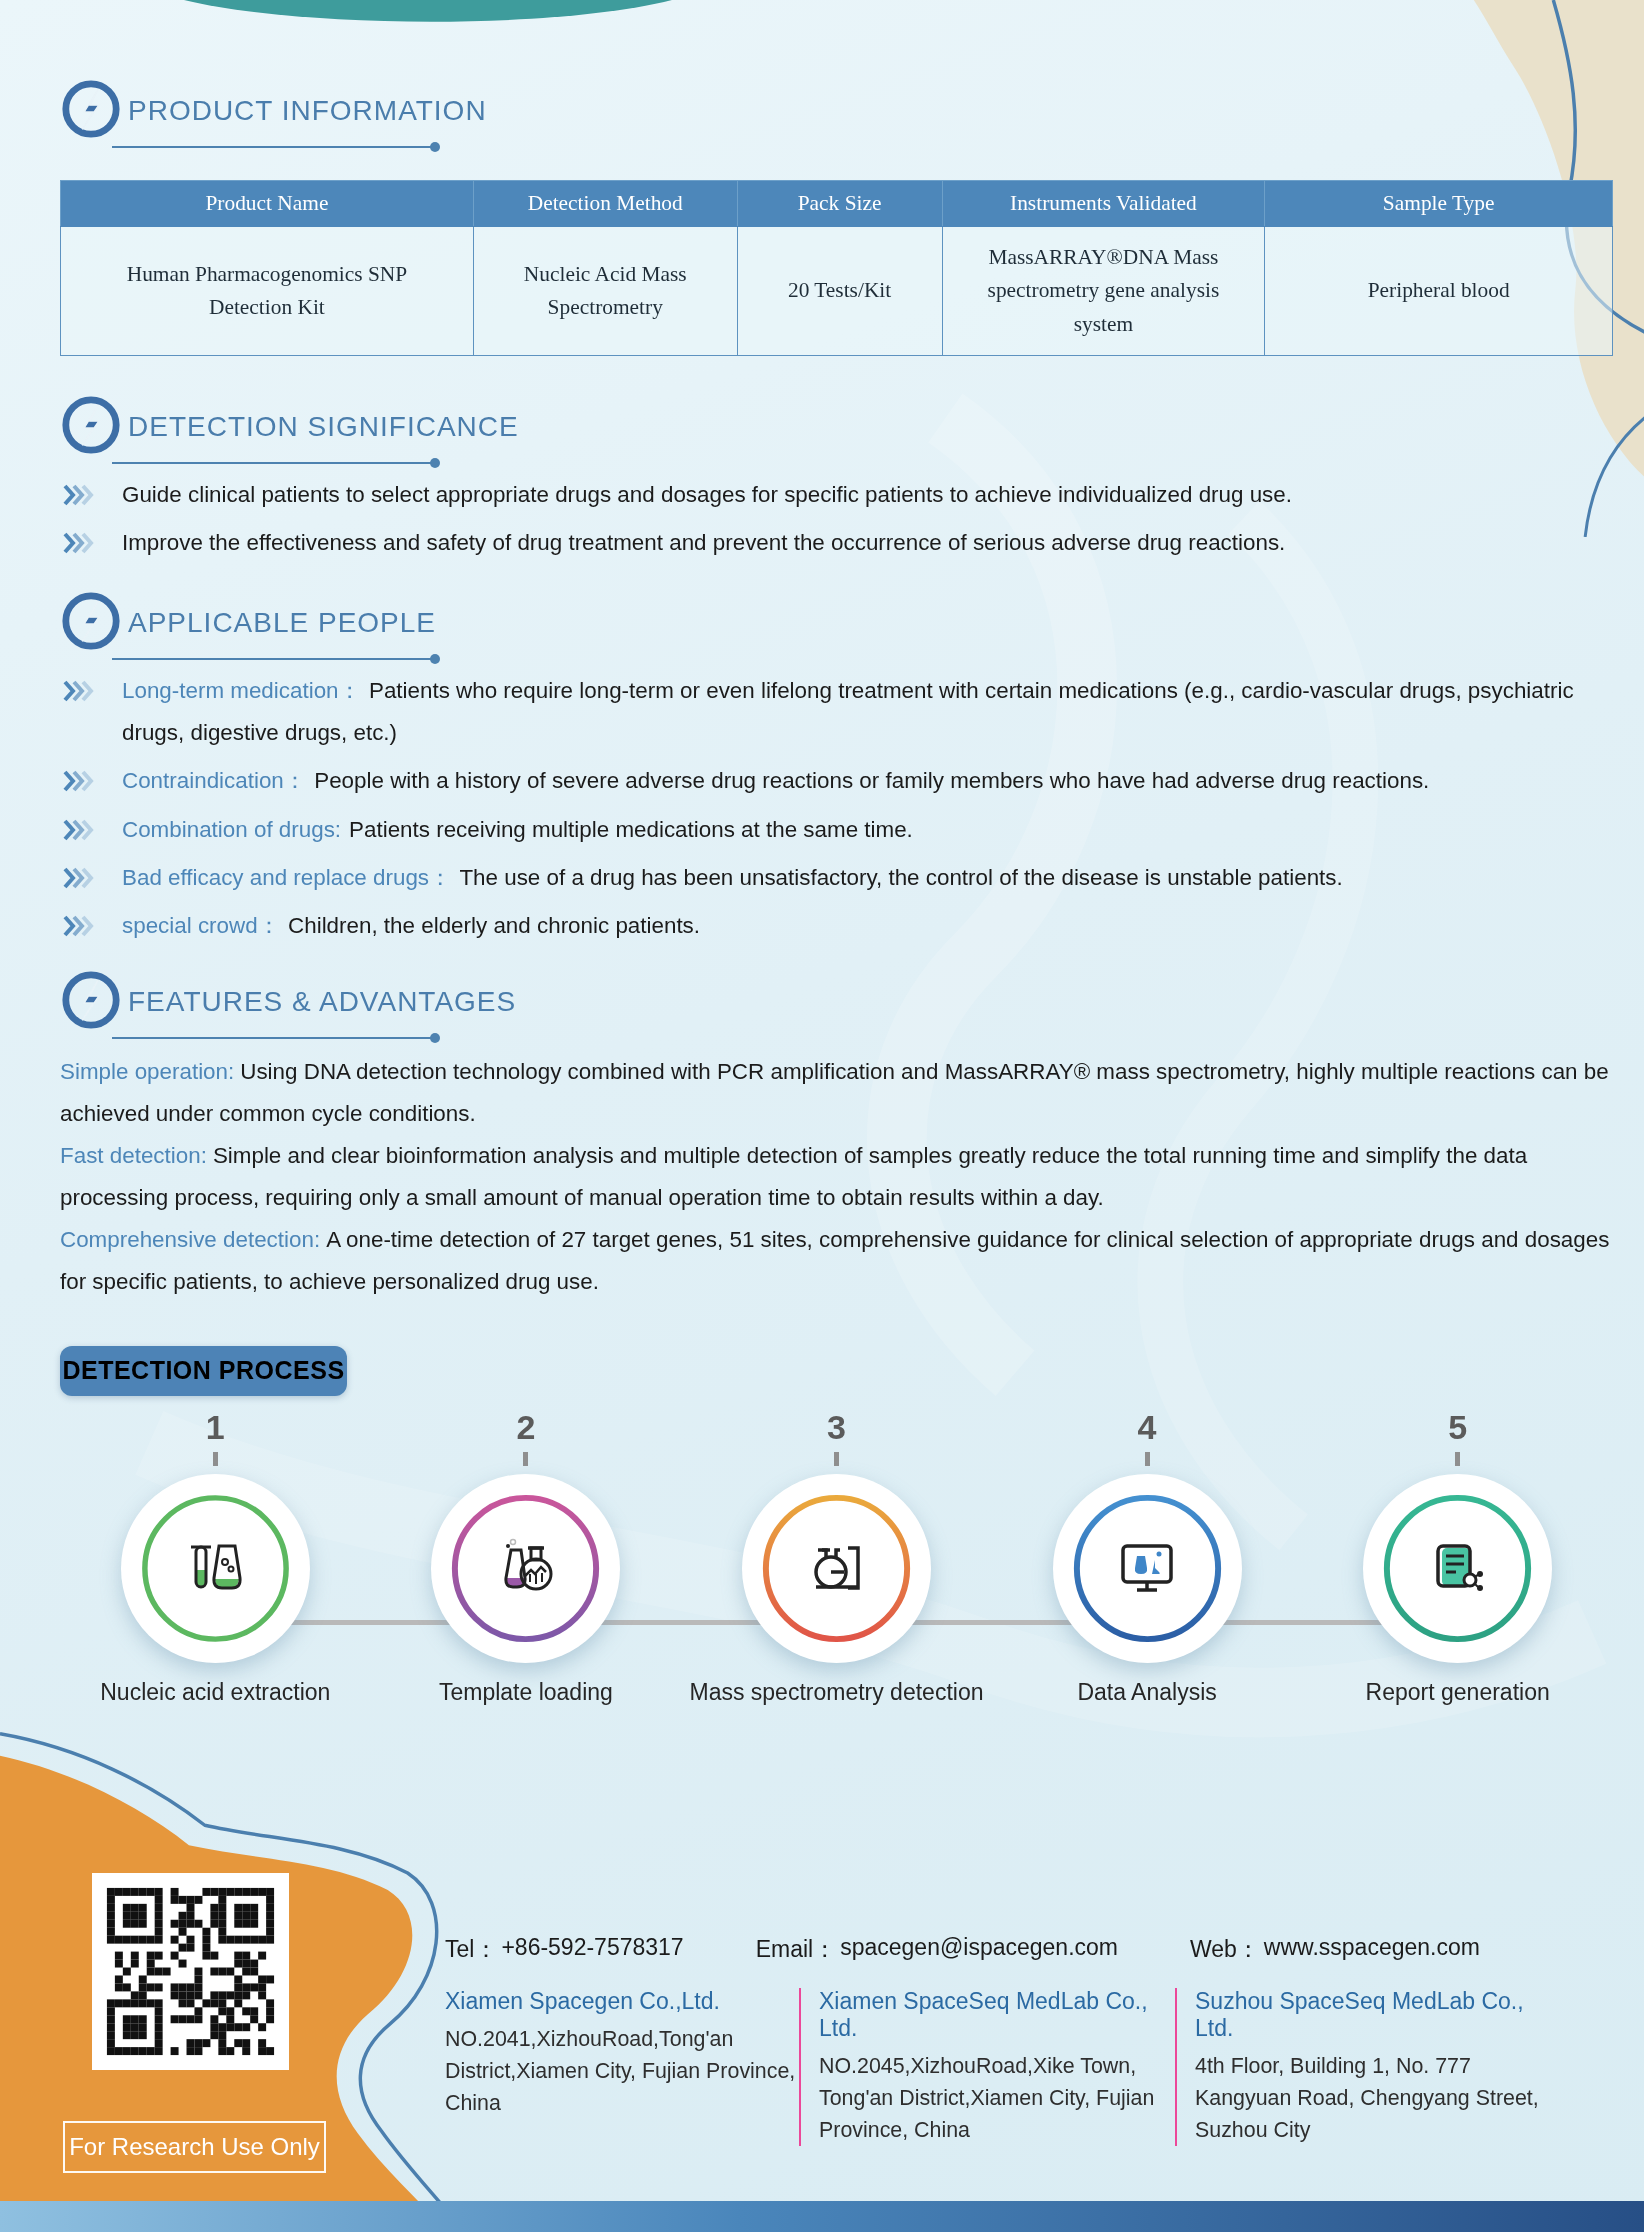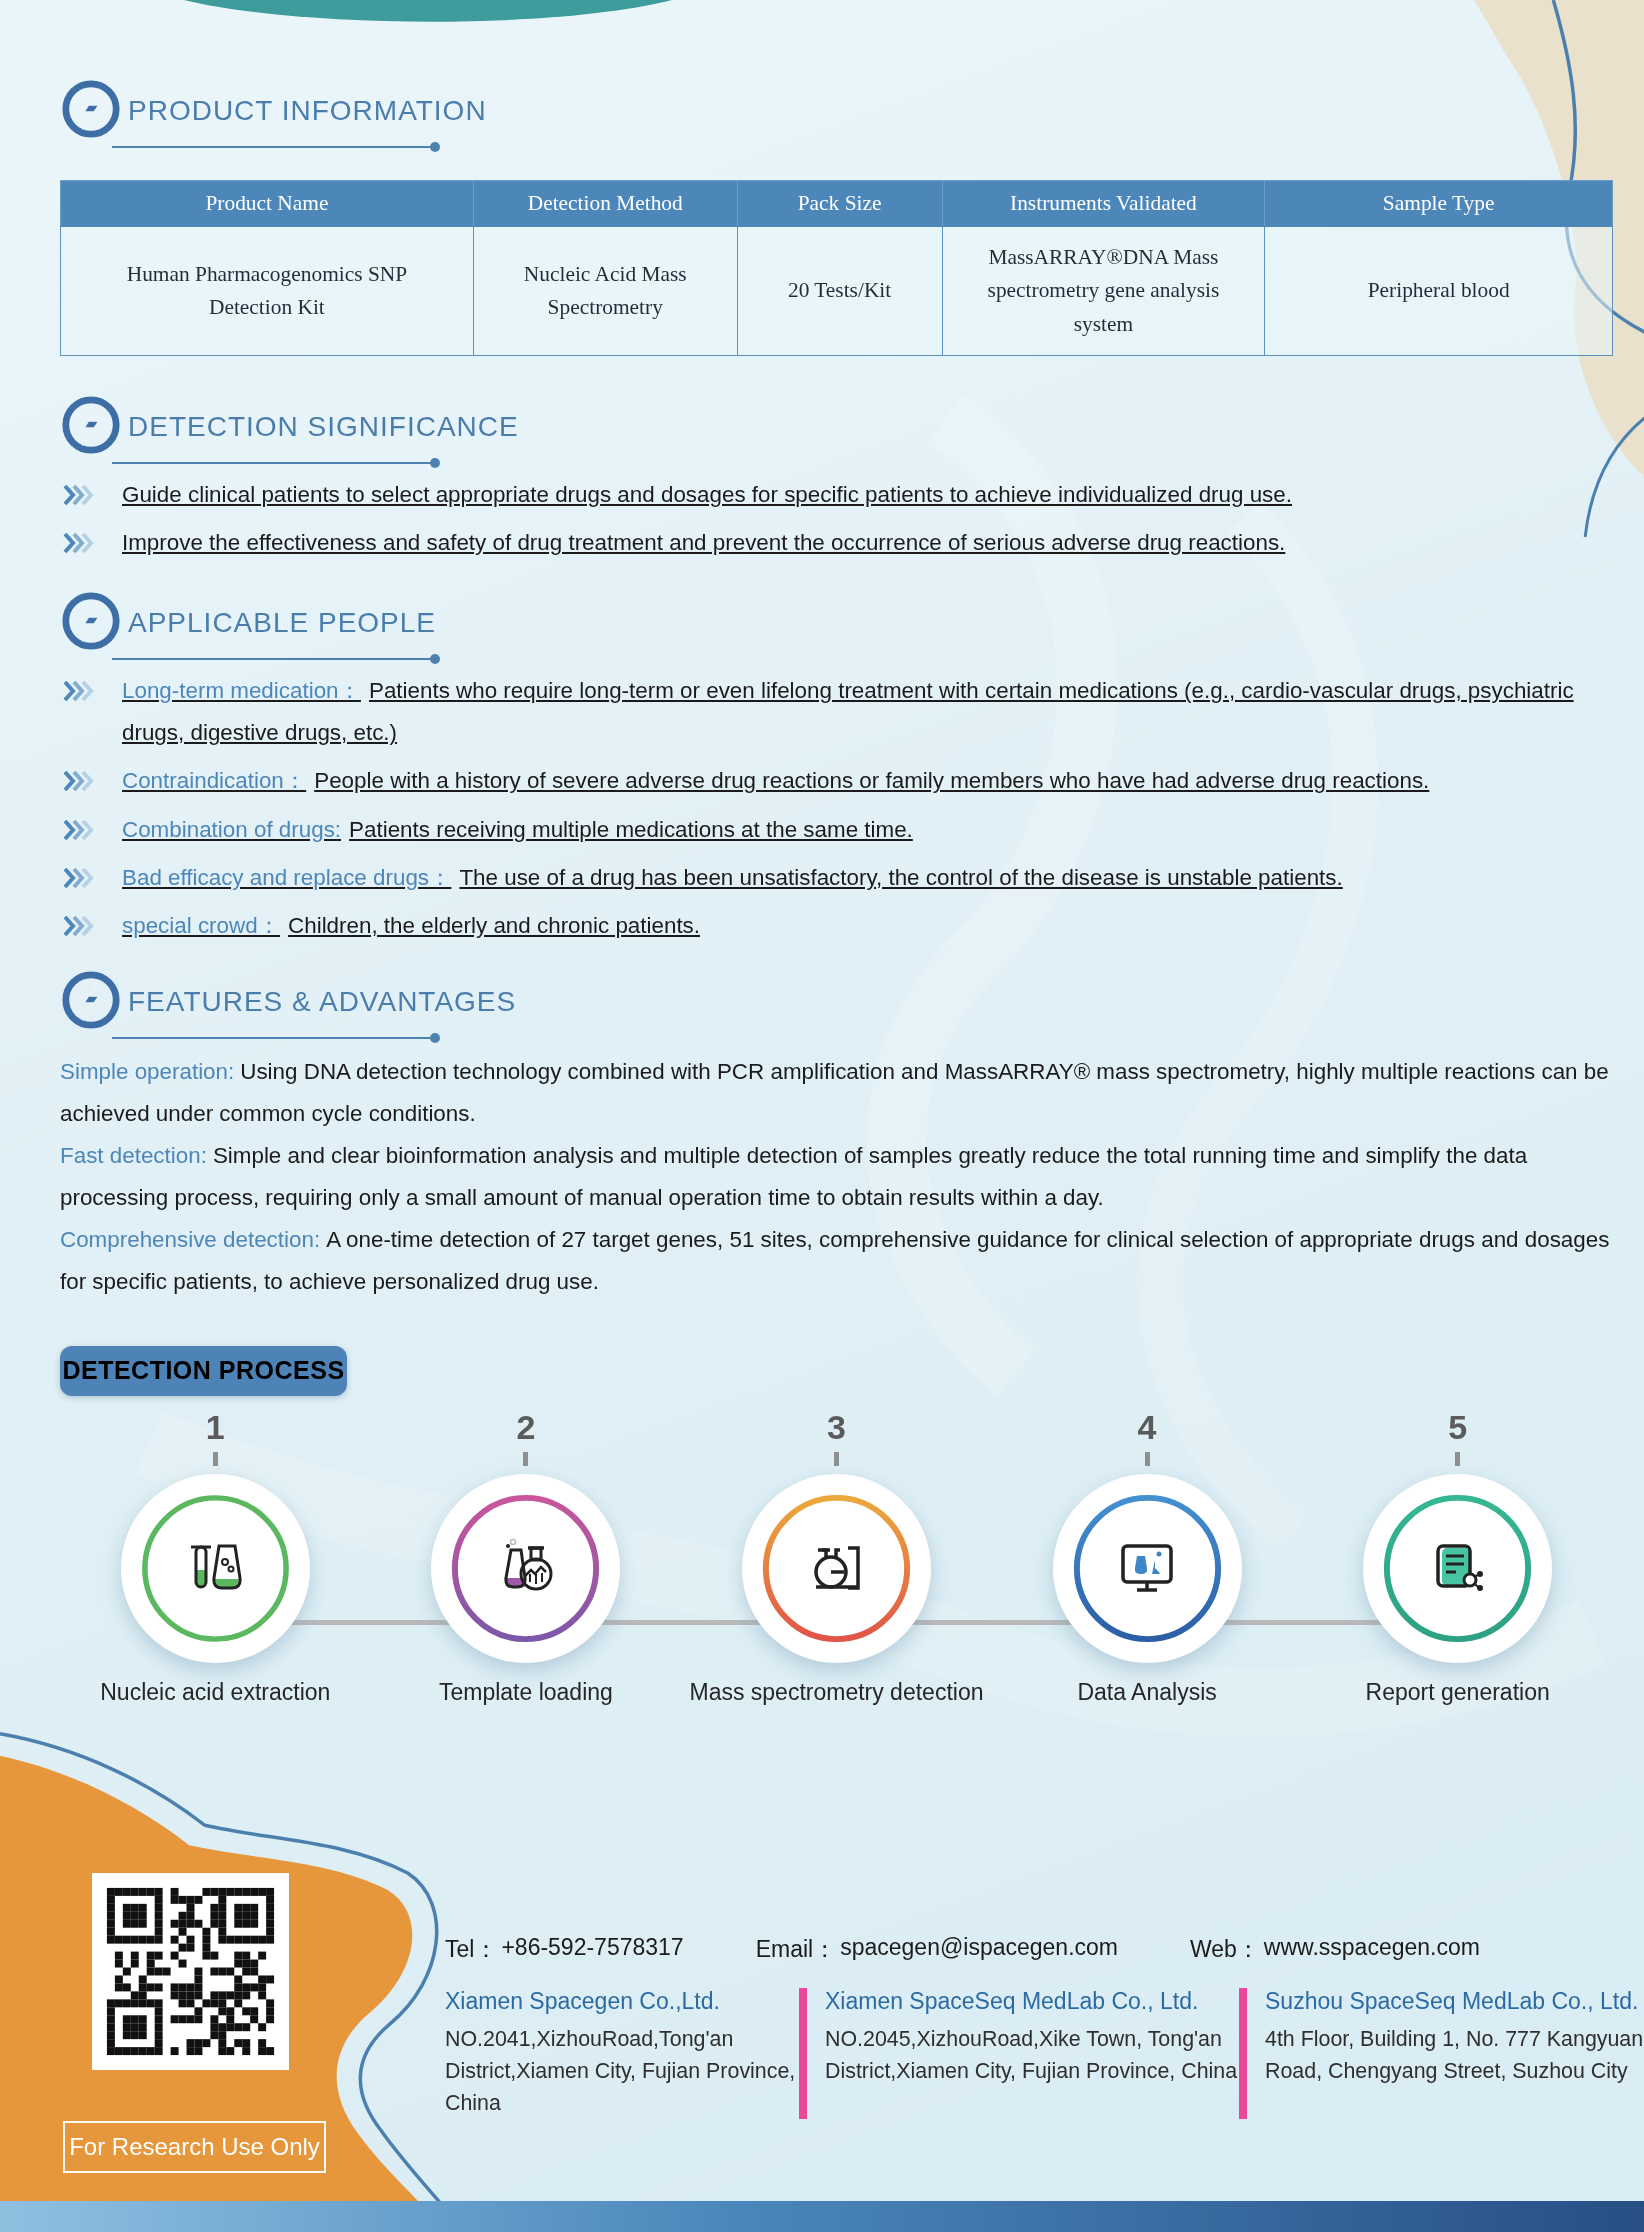--- a/index.html
+++ b/index.html
@@ -37,21 +37,21 @@
   }
   .info-table td {
     height:129px; text-align:center; vertical-align:middle;
     font-size:21.4px; color:#1f2d38; line-height:1.55;
     border:1.5px solid #5d92c0; background:rgba(233,245,250,0.55);
     padding:6px 22px;
   }
 
   
   .bullets { margin-top:14px; }
-  .bullet { position:relative; padding-left:62px; font-size:22.4px; line-height:1.88; margin-bottom:6px;text-decoration:underline; }
+  .bullet { position:relative; padding-left:62px; font-size:22.4px; line-height:1.88; margin-bottom:6px; }
   .bullet .chev { position:absolute; left:2px; top:9px; }
   .blue-label { color:#4d86b8; margin-right:8px; }
 
   .sec-gap { margin-top:30px; }
 
   
   .features-body { margin-top:16px; }
   .feature { font-size:22.4px; line-height:1.88; }
   .feature .blue-label { margin-right:6px; }
 
@@ -82,21 +82,21 @@
   .research-box {
     position:absolute; left:63px; top:2121px; width:263px; height:52px; z-index:3;
     border:2px solid rgba(255,255,255,.95); color:#fff; font-size:24px;
     display:flex; align-items:center; justify-content:center;
   }
   .contact-row { position:absolute; left:445px; top:1934px; z-index:2; display:flex; gap:72px; font-size:23px; color:#1b1b1b; }
   .contact-item { display:flex; }
   .contact-item .c-label { margin-right:4px; }
   .companies { position:absolute; left:445px; top:1988px; z-index:2; display:flex; }
   .company { width:354px; }
-  .company + .company { border-left:8px solid #ec4899; padding-left:18px; width:440px; }
+  .company + .company { border-left:2px solid #ec4899; padding-left:18px; width:376px; }
   .company-name { font-size:23px; color:#2b6aa3; margin-bottom:8px; }
   .company-address { font-size:21.4px; color:#2e2e2e; line-height:1.5; }
   .bottom-bar {
     position:absolute; left:0; bottom:0; width:100%; height:32px; z-index:5;
     background:linear-gradient(90deg,#8fc0e0 0%,#4a86bb 45%,#274f86 100%);
   }
 </style>
 </head>
 <body>
 

